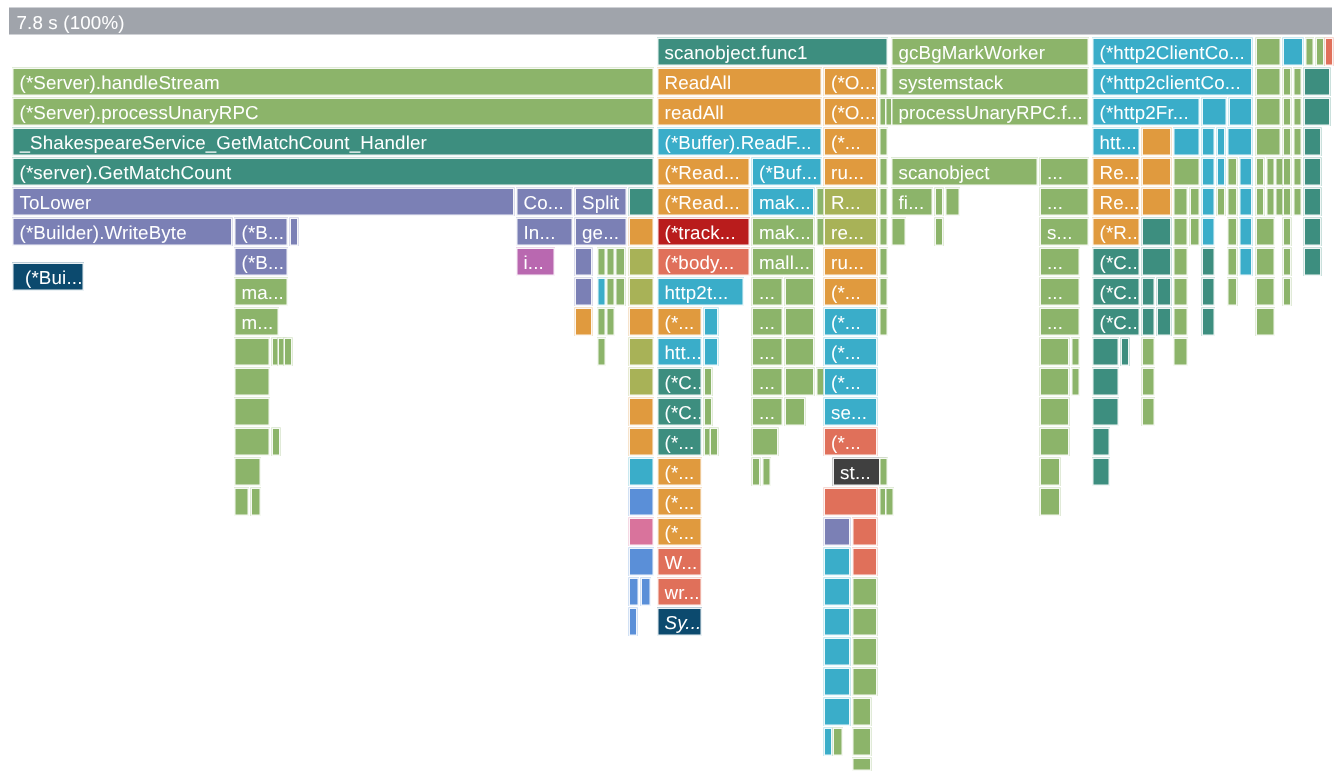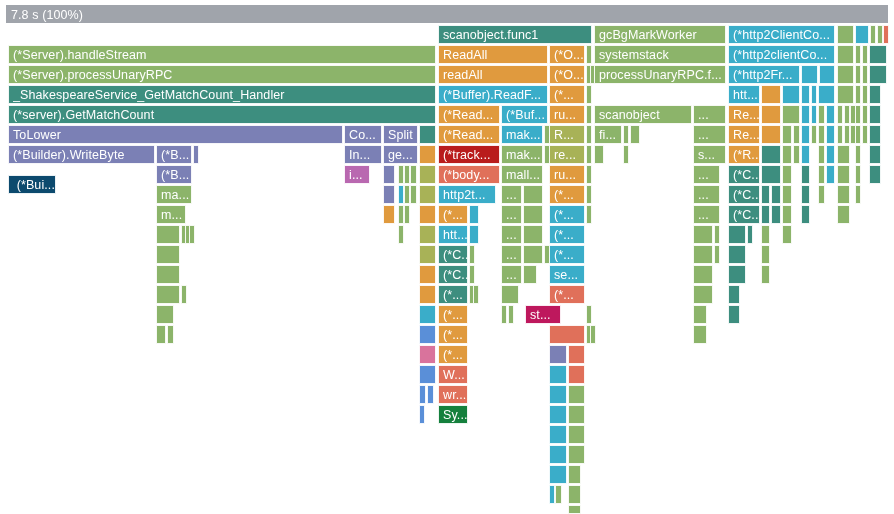--- a/index.html
+++ b/index.html
@@ -414,21 +414,21 @@
     </div>
     <div class="frame" style="left: 693px; top: 285px; width: 20px; height: 19px; background: rgb(140, 180, 106);"></div>
     <div class="frame" style="left: 728px; top: 285px; width: 12px; height: 19px; background: rgb(61, 142, 127);"></div>
     <div class="frame" style="left: 156px; top: 305px; width: 18px; height: 19px; background: rgb(140, 180, 106);"></div>
     <div class="frame" style="left: 419px; top: 305px; width: 17px; height: 19px; background: rgb(58, 173, 201);"></div>
     <div class="frame" style="left: 438px; top: 305px; width: 30px; height: 19px; background: rgb(224, 154, 62);">
       <span class="lbl">(*...</span>
     </div>
     <div class="frame" style="left: 501px; top: 305px; width: 6px; height: 19px; background: rgb(140, 180, 106);"></div>
     <div class="frame" style="left: 508px; top: 305px; width: 6px; height: 19px; background: rgb(140, 180, 106);"></div>
-    <div class="frame" style="left: 525px; top: 305px; width: 36px; height: 19px; background: #be185d;">
+    <div class="frame" style="left: 555px; top: 305px; width: 36px; height: 19px; background: #404040;">
       <span class="lbl">st...</span>
     </div>
     <div class="frame" style="left: 586px; top: 305px; width: 5px; height: 19px; background: rgb(140, 180, 106);"></div>
     <div class="frame" style="left: 693px; top: 305px; width: 14px; height: 19px; background: rgb(140, 180, 106);"></div>
     <div class="frame" style="left: 728px; top: 305px; width: 12px; height: 19px; background: rgb(61, 142, 127);"></div>
     <div class="frame" style="left: 156px; top: 325px; width: 10px; height: 19px; background: rgb(140, 180, 106);"></div>
     <div class="frame" style="left: 167px; top: 325px; width: 7px; height: 19px; background: rgb(140, 180, 106);"></div>
     <div class="frame" style="left: 419px; top: 325px; width: 17px; height: 19px; background: rgb(90, 143, 216);"></div>
     <div class="frame" style="left: 438px; top: 325px; width: 30px; height: 19px; background: rgb(224, 154, 62);">
       <span class="lbl">(*...</span>
@@ -449,21 +449,21 @@
     </div>
     <div class="frame" style="left: 549px; top: 365px; width: 18px; height: 19px; background: rgb(58, 173, 201);"></div>
     <div class="frame" style="left: 568px; top: 365px; width: 17px; height: 19px; background: rgb(224, 112, 90);"></div>
     <div class="frame" style="left: 419px; top: 385px; width: 7px; height: 19px; background: rgb(90, 143, 216);"></div>
     <div class="frame" style="left: 427px; top: 385px; width: 7px; height: 19px; background: rgb(90, 143, 216);"></div>
     <div class="frame" style="left: 438px; top: 385px; width: 30px; height: 19px; background: rgb(224, 112, 90);">
       <span class="lbl">wr...</span>
     </div>
     <div class="frame" style="left: 549px; top: 385px; width: 18px; height: 19px; background: rgb(58, 173, 201);"></div>
     <div class="frame" style="left: 568px; top: 385px; width: 17px; height: 19px; background: rgb(140, 180, 106);"></div>
-    <div class="frame" style="left: 438px; top: 405px; width: 30px; height: 19px; background: #15803d;">
+    <div class="frame" style="left: 438px; top: 405px; width: 30px; height: 19px; background: #0c4a6e; font-style: italic;">
       <span class="lbl">Sy...</span>
     </div>
     <div class="frame" style="left: 419px; top: 405px; width: 4px; height: 19px; background: rgb(90, 143, 216);"></div>
     <div class="frame" style="left: 549px; top: 405px; width: 18px; height: 19px; background: rgb(58, 173, 201);"></div>
     <div class="frame" style="left: 568px; top: 405px; width: 17px; height: 19px; background: rgb(140, 180, 106);"></div>
     <div class="frame" style="left: 549px; top: 425px; width: 18px; height: 19px; background: rgb(58, 173, 201);"></div>
     <div class="frame" style="left: 568px; top: 425px; width: 17px; height: 19px; background: rgb(140, 180, 106);"></div>
     <div class="frame" style="left: 549px; top: 445px; width: 18px; height: 19px; background: rgb(58, 173, 201);"></div>
     <div class="frame" style="left: 568px; top: 445px; width: 17px; height: 19px; background: rgb(140, 180, 106);"></div>
     <div class="frame" style="left: 549px; top: 465px; width: 18px; height: 19px; background: rgb(58, 173, 201);"></div>

